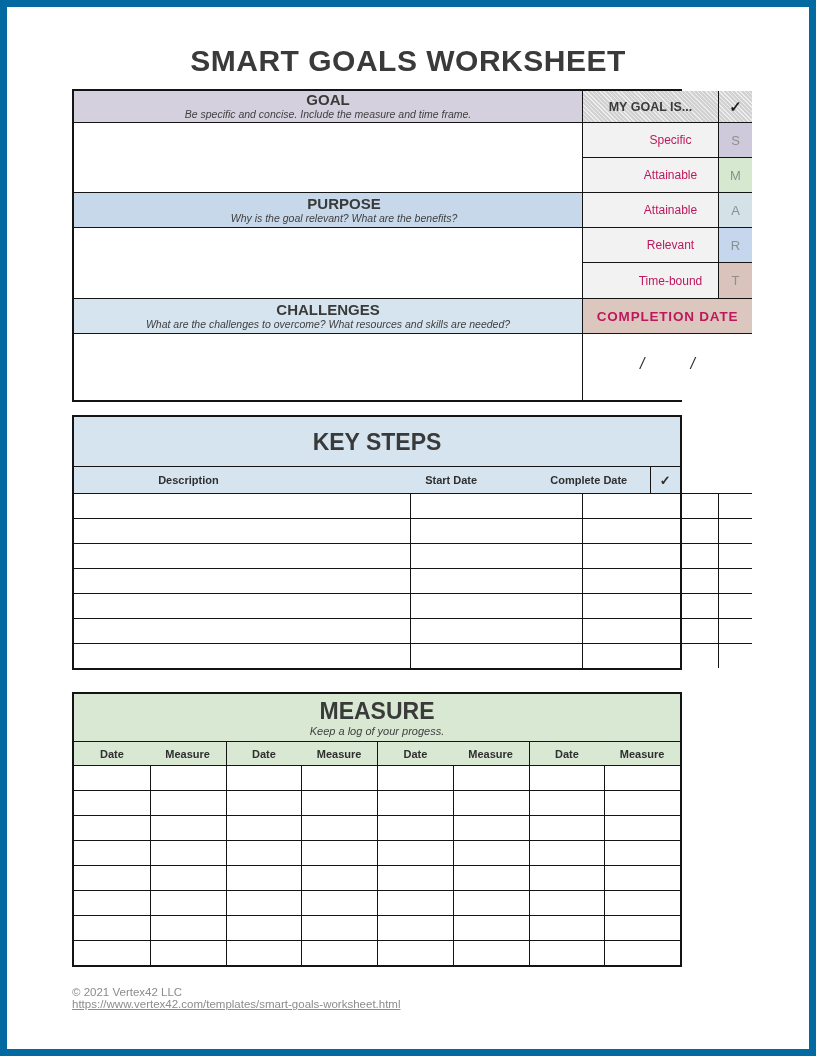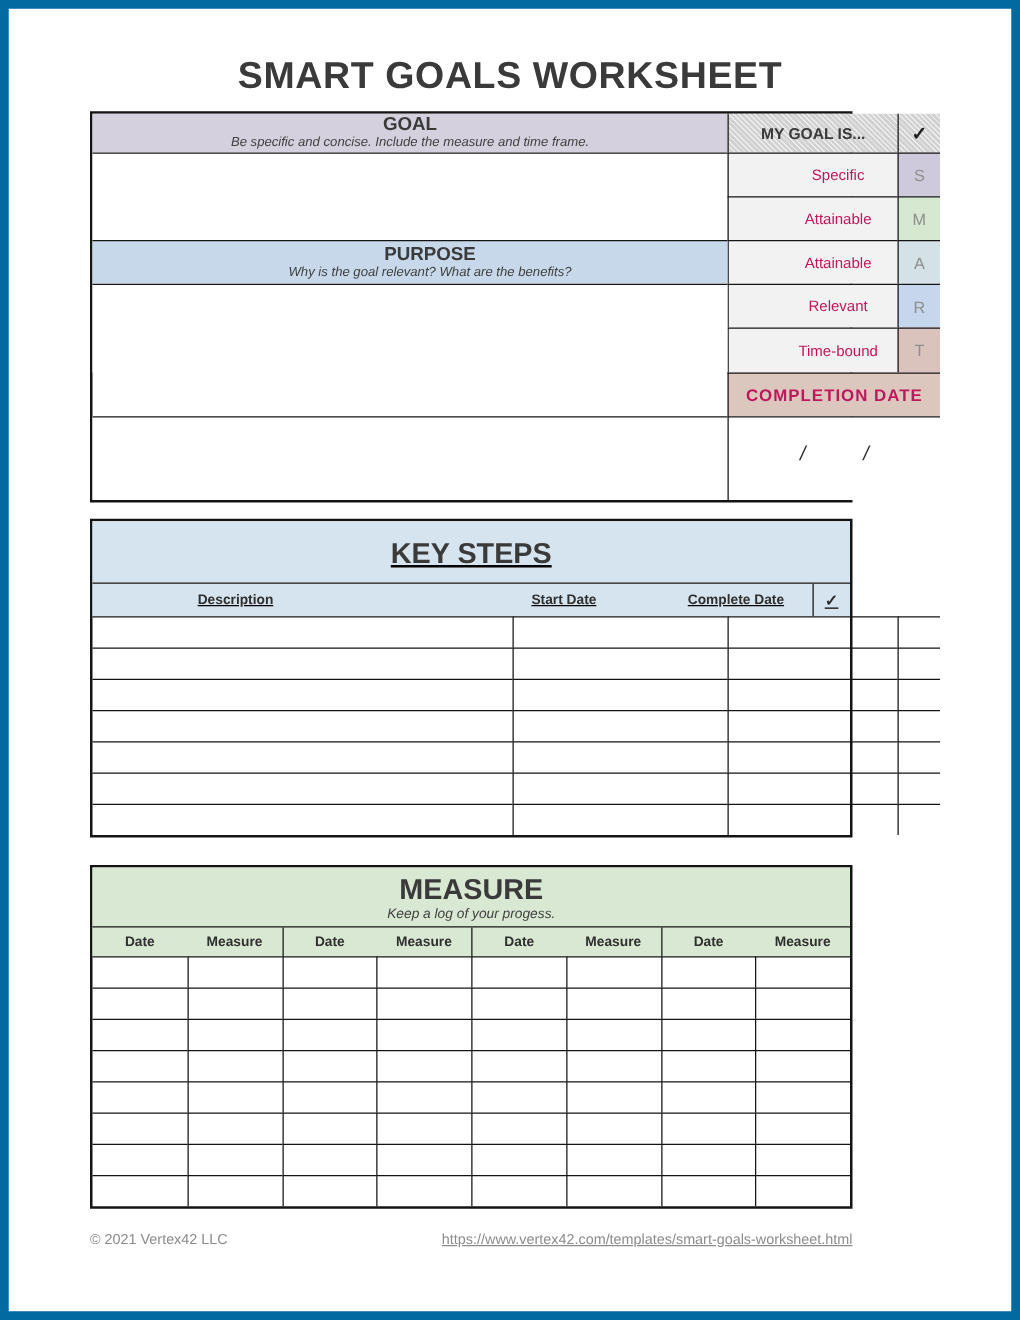--- a/index.html
+++ b/index.html
@@ -54,39 +54,39 @@
     font-weight:bold; font-size:13.5px; letter-spacing:0.8px; color:#be185d; white-space:nowrap;
   }
   .challenges-input { grid-row:8; grid-column:1; background:#fff; }
   .date-entry {
     grid-row:8; grid-column:2/4; background:#fff;
     display:flex; align-items:center; justify-content:center; gap:46px;
     font-size:16px; font-style:italic; color:#2f2f2f; padding-bottom:6px;
   }
 
   
-  .t2 { border:2px solid var(--border,#141414); margin-top:13px;text-decoration:underline; }
+  .t2 { border:2px solid var(--border,#141414); margin-top:13px; }
   .t2-hdr { height:49px; background:var(--key_steps_header_bg,#d5e4ee); }
   .big-title { font-weight:bold; font-size:23px; color:#3a3a3a; line-height:26px; }
   .big-sub { font-style:italic; font-size:11px; color:#3f3f3f; line-height:14px; }
   .t2-cols { display:flex; height:26px; background:var(--key_steps_header_bg,#d5e4ee); border-top:1px solid var(--border,#141414); }
   .t2c { display:flex; align-items:center; justify-content:center; font-weight:bold; font-size:11px; color:#2f2f2f; box-sizing:border-box; }
   .t2c-desc { width:256px; } .t2c-gap { width:80px; } .t2c-start { width:172px; } .t2c-complete { width:136px; }
   .t2c-check { width:34px; font-size:13px; }
   .ks-body { display:grid; grid-template-columns:336px 172px 136px 34px; grid-auto-rows:25px; }
 
   
   .t3 { border:2px solid var(--border,#141414); margin-top:22px; }
   .t3-hdr { height:47px; background:var(--measure_header_bg,#d8e8d2); }
   .t3-cols { display:grid; grid-template-columns:repeat(8,1fr); height:23px; background:var(--measure_header_bg,#d8e8d2); border-top:1px solid var(--border,#141414); }
   .t3c { display:flex; align-items:center; justify-content:center; font-weight:bold; font-size:11px; color:#2f2f2f; box-sizing:border-box; }
   .m-body { display:grid; grid-template-columns:repeat(8,1fr); grid-auto-rows:25px; }
 
   
-  .footer { display:flex; justify-content:space-between; align-items:baseline; margin-top:19px; font-size:11.5px; color:var(--muted_text,#8c8c8c); }
+  .footer { display:flex; justify-content:space-between; align-items:baseline; margin-top:19px; font-size:11.5px; color:var(--muted_text,#8c8c8c);flex-direction:column; }
   .footer-link { color:var(--muted_text,#8c8c8c); text-decoration:underline; }
 </style>
 </head>
 <body>
 
 <div class="page">
   <h1 class="page-title">SMART GOALS WORKSHEET</h1>
 
   <div class="content">
 
@@ -112,20 +112,24 @@
           <div class="cell t1-label bl bt">Time-bound</div>
           <div class="cell t1-letter bl bt" style="background: rgb(217, 195, 188);">T</div>
         </div>
 
       <div class="cell purpose-hdr sec-hdr bt">
         <div class="sec-title">PURPOSE</div>
         <div class="sec-sub">Why is the goal relevant? What are the benefits?</div>
       </div>
       <div class="cell purpose-input bt"></div>
 
+      <div class="cell challenges-hdr sec-hdr bt">
+        <div class="sec-title">CHALLENGES</div>
+        <div class="sec-sub">What are the challenges to overcome?  What resources and skills are needed?</div>
+      </div>
       <div class="cell completion-hdr bl bt">COMPLETION DATE</div>
 
       <div class="cell challenges-input bt"></div>
       <div class="cell date-entry bl bt">
         <span>/</span>
         <span>/</span>
       </div>
     </div>
 
     <div class="t2">

